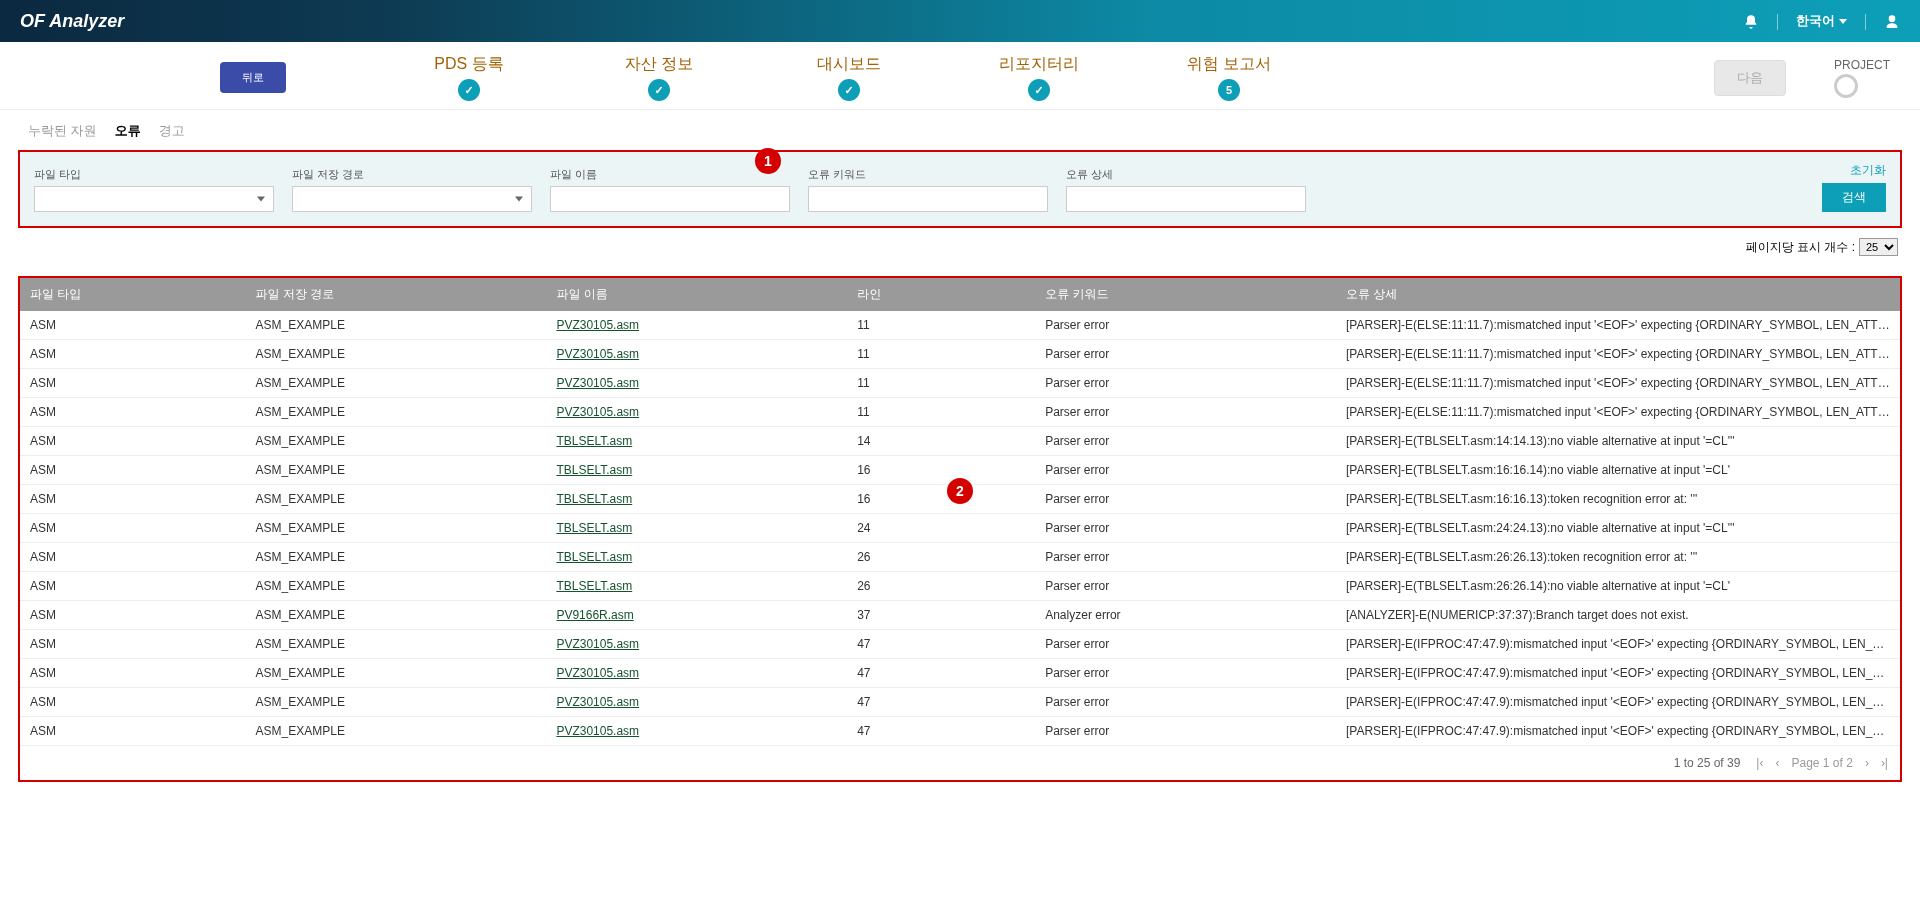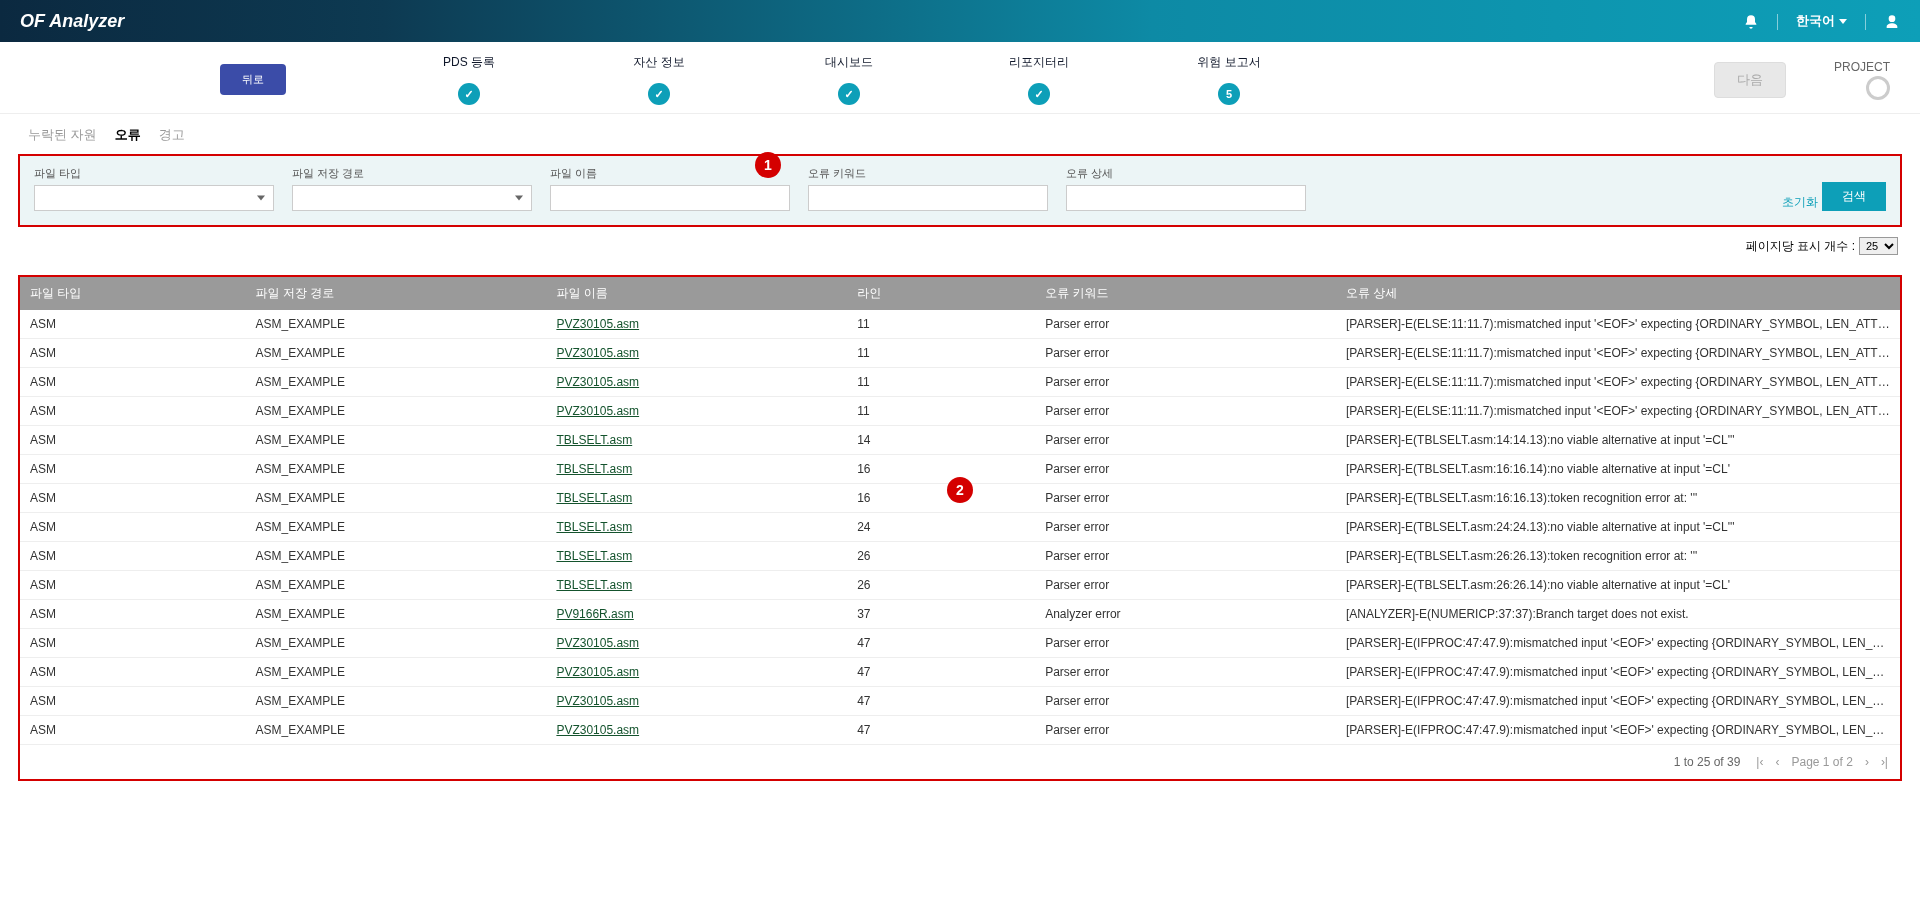--- a/index.html
+++ b/index.html
@@ -11,39 +11,39 @@
 .topbar-right { display: flex; align-items: flex-end; gap: 18px; }
 .divider { width: 1px; height: 16px; background: rgba(255,255,255,0.5); }
 .lang { display: flex; align-items: center; gap: 4px; font-size: 13px; font-weight: bold; }
 .caret-down { width: 0; height: 0; border-left: 4px solid transparent; border-right: 4px solid transparent; border-top: 5px solid #fff; }
 .bell-icon, .user-icon { width: 16px; height: 16px; fill: #fff; }
 
 .stepper-wrap { display: flex; align-items: center; padding: 12px 20px 8px 20px; gap: 8px; border-bottom: 1px solid #eee; }
 .btn-back { background: #3b4ca8; color: #fff; border: none; padding: 8px 22px; border-radius: 4px; font-size: 11px; cursor: pointer; margin-right: 80px; margin-left: 200px; }
 .steps { display: flex; align-items: flex-start; flex: 1; gap: 0; }
 .step { display: flex; flex-direction: column; align-items: center; width: 190px; }
-.step-label { font-size: 12px; color: #0f172a; margin-bottom: 12px; }
+.step-label { font-size: 16px; color: #a16207; margin-bottom: 4px; }
 .step-circle { width: 22px; height: 22px; border-radius: 50%; background: #0d9fb8; color: #fff; display: flex; align-items: center; justify-content: center; font-size: 11px; font-weight: bold; }
 .step-circle.checked::after { content: '✓'; }
 .btn-next { background: #e8e8e8; color: #aaa; border: 1px solid #ddd; padding: 8px 22px; border-radius: 4px; font-size: 13px; margin-right: 40px; }
-.project-block { display: flex; flex-direction: column; align-items: flex-end; margin-right: 10px; }
+.project-block { display: flex; flex-direction: column; align-items: flex-start; margin-right: 10px; }
 .project-label { font-size: 12px; color: #666; margin-bottom: 2px; }
 .project-circle { width: 24px; height: 24px; border: 3px solid #ccc; border-radius: 50%; }
 
 .tabs { display: flex; gap: 18px; padding: 12px 28px 6px 28px; font-size: 13px; }
 .tab { color: #999; cursor: pointer; }
 .tab.active { color: #000; font-weight: bold; }
 
 .filter-panel { margin: 4px 18px 0 18px; border: 2px solid #d40000; background: #ecf5f6; padding: 10px 14px 14px 14px; display: flex; align-items: flex-end; gap: 18px; position: relative; }
 .filter-group { display: flex; flex-direction: column; gap: 4px; }
 .filter-label { font-size: 11px; color: #555; }
 .filter-input { height: 26px; border: 1px solid #ccc; background: #fff; padding: 0 6px; font-size: 12px; }
 .filter-select { height: 26px; border: 1px solid #ccc; background: #fff; position: relative; }
 .filter-select::after { content: ''; position: absolute; right: 8px; top: 50%; transform: translateY(-50%); width: 0; height: 0; border-left: 4px solid transparent; border-right: 4px solid transparent; border-top: 5px solid #666; }
-.filter-actions { margin-left: auto; display: flex; flex-direction: row; align-items: flex-end; gap: 4px; }
+.filter-actions { margin-left: auto; display: flex; flex-direction: column; align-items: flex-end; gap: 4px; }
 .reset-link { color: #0d9fb8; font-size: 12px; cursor: pointer; }
 .btn-search { background: #0d9fb8; color: #fff; border: none; padding: 6px 20px; font-size: 12px; cursor: pointer; }
 
 .annot { position: absolute; width: 26px; height: 26px; background: #d40000; color: #fff; border-radius: 50%; display: flex; align-items: center; justify-content: center; font-weight: bold; font-size: 14px; z-index: 10; }
 
 .page-size-row { display: flex; justify-content: flex-end; align-items: center; padding: 10px 22px 20px 22px; font-size: 12px; gap: 4px; }
 .page-size-select { border: 1px solid #999; font-size: 11px; padding: 1px 2px; }
 
 .table-wrap { margin: 0 18px 12px 18px; border: 2px solid #d40000; position: relative; }
 table { width: 100%; border-collapse: collapse; }

